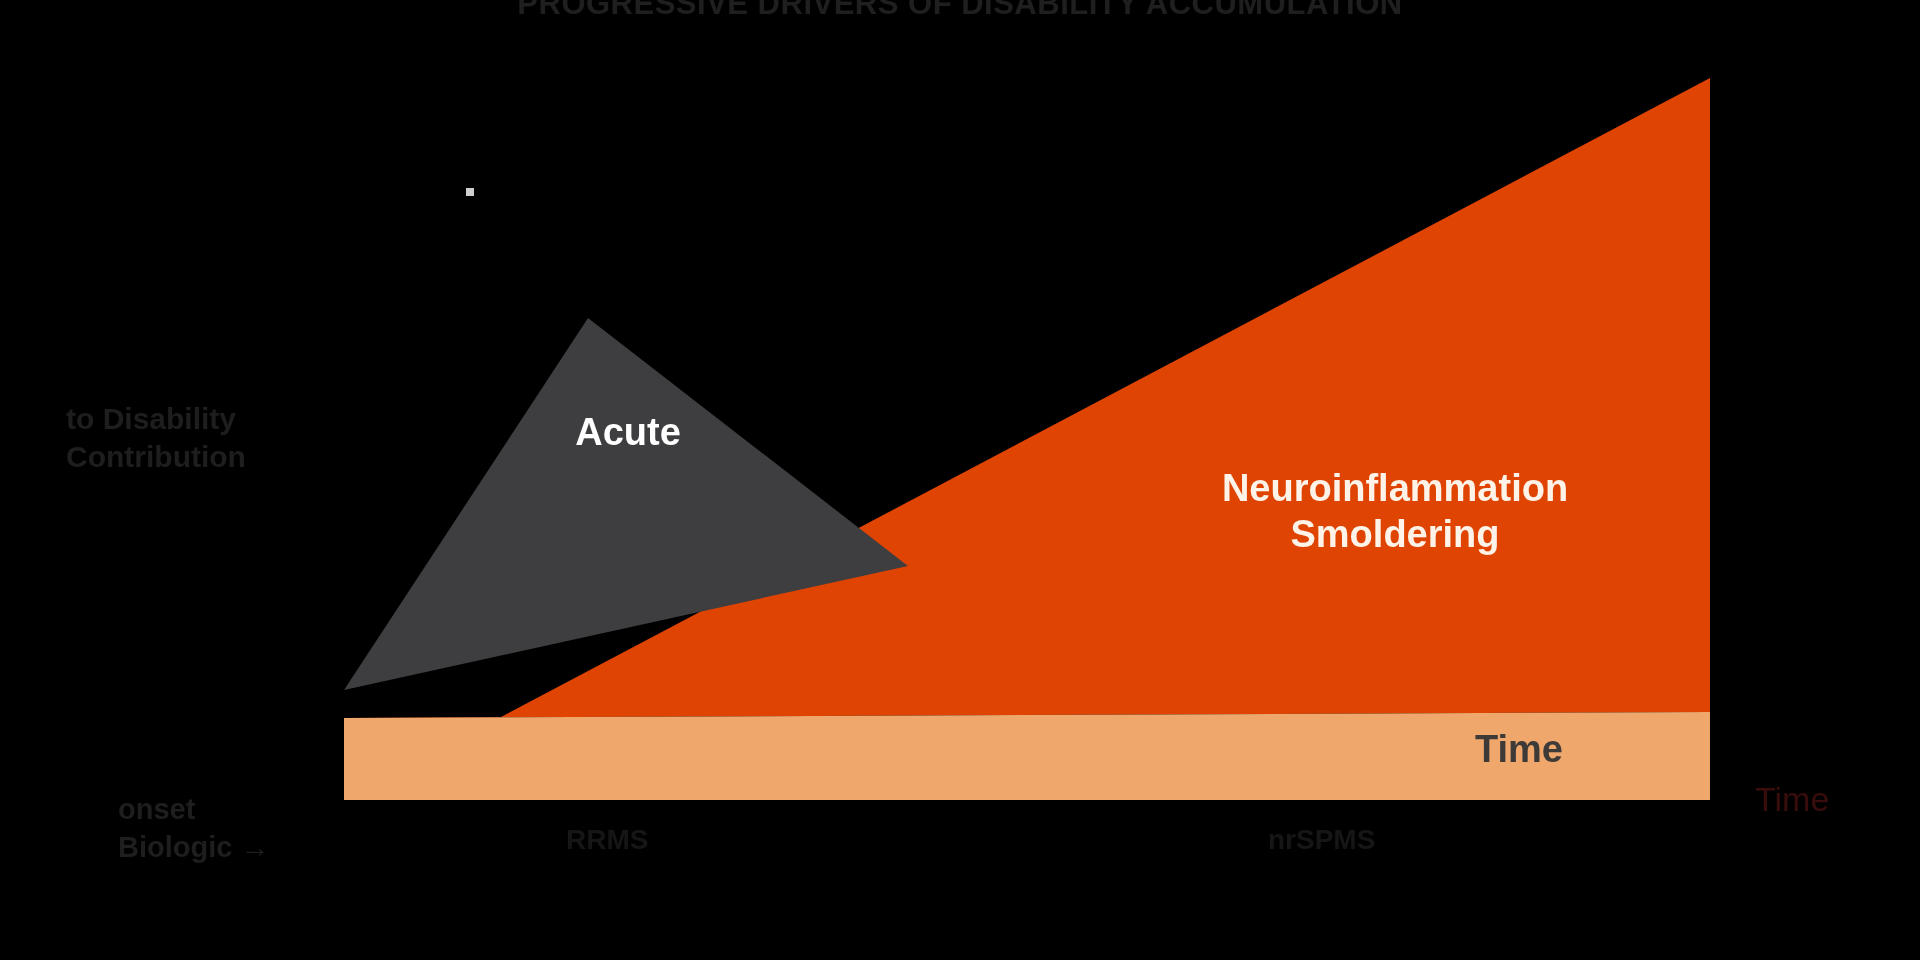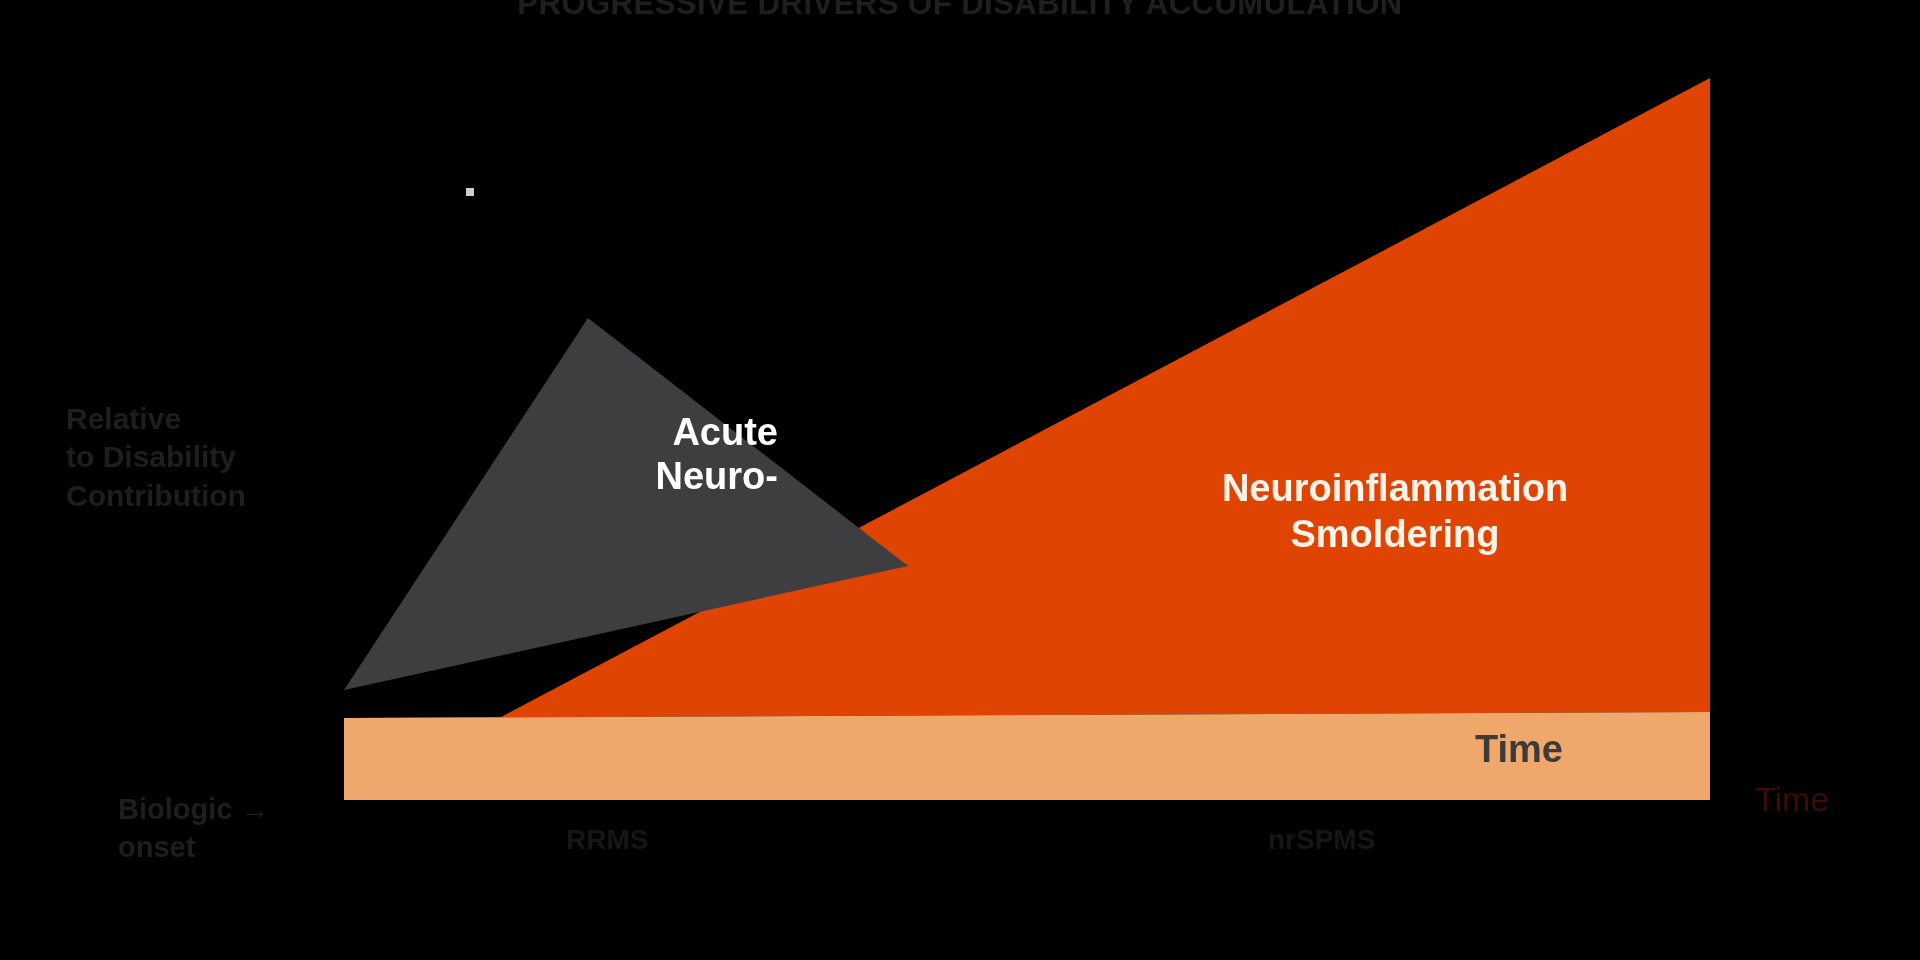--- a/index.html
+++ b/index.html
@@ -82,21 +82,21 @@
   }
   #x-tick-rrms  { left: 566px; }
   #x-tick-nrspms{ left: 1268px; }
 
   
   #acute-label {
     position: absolute;
     left: 478px;
     top: 410px;
     width: 300px;
-    text-align: right;
+    text-align: center;
     font-size: 38px;
     font-weight: 700;
     line-height: 1.17;
     color: #ffffff;
     pointer-events: none;
   }
   #acute-label .ln { display: block; }
 
   #smoldering-label {
     position: absolute;
@@ -142,38 +142,36 @@
     <polygon points="344,718 344,800 1710,78 1710,712" fill="#E04403"></polygon>
 
     <polygon points="344,800 344,718 1710,712 1710,800" fill="#EFA76C"></polygon>
 
     <polygon points="344,690 588,318 908,566" fill="#3E3E41"></polygon>
   </svg>
 
   <div id="chart-title">PROGRESSIVE DRIVERS OF DISABILITY ACCUMULATION</div>
 
   <div id="y-axis-label">
-    <span class="ln">Relative</span>
     <span class="ln">to Disability</span>
     <span class="ln">Contribution</span>
   </div>
 
   <div id="x-origin-label">
+    <span class="ln">onset</span>
     <span class="ln">Biologic →</span>
-    <span class="ln">onset</span>
   </div>
 
   <div class="x-tick" id="x-tick-rrms">RRMS</div>
   <div class="x-tick" id="x-tick-nrspms">nrSPMS</div>
 
   <div id="time-label">Time</div>
 
   <div id="acute-label">
     <span class="ln">Acute</span>
-    <span class="ln">Neuro-</span>
   </div>
 
   <div id="smoldering-label">
     <span class="ln">Neuroinflammation</span>
     <span class="ln">Smoldering</span>
   </div>
 
   <div id="aging-label">Time</div>
 
   <div id="stray-dot"></div>

